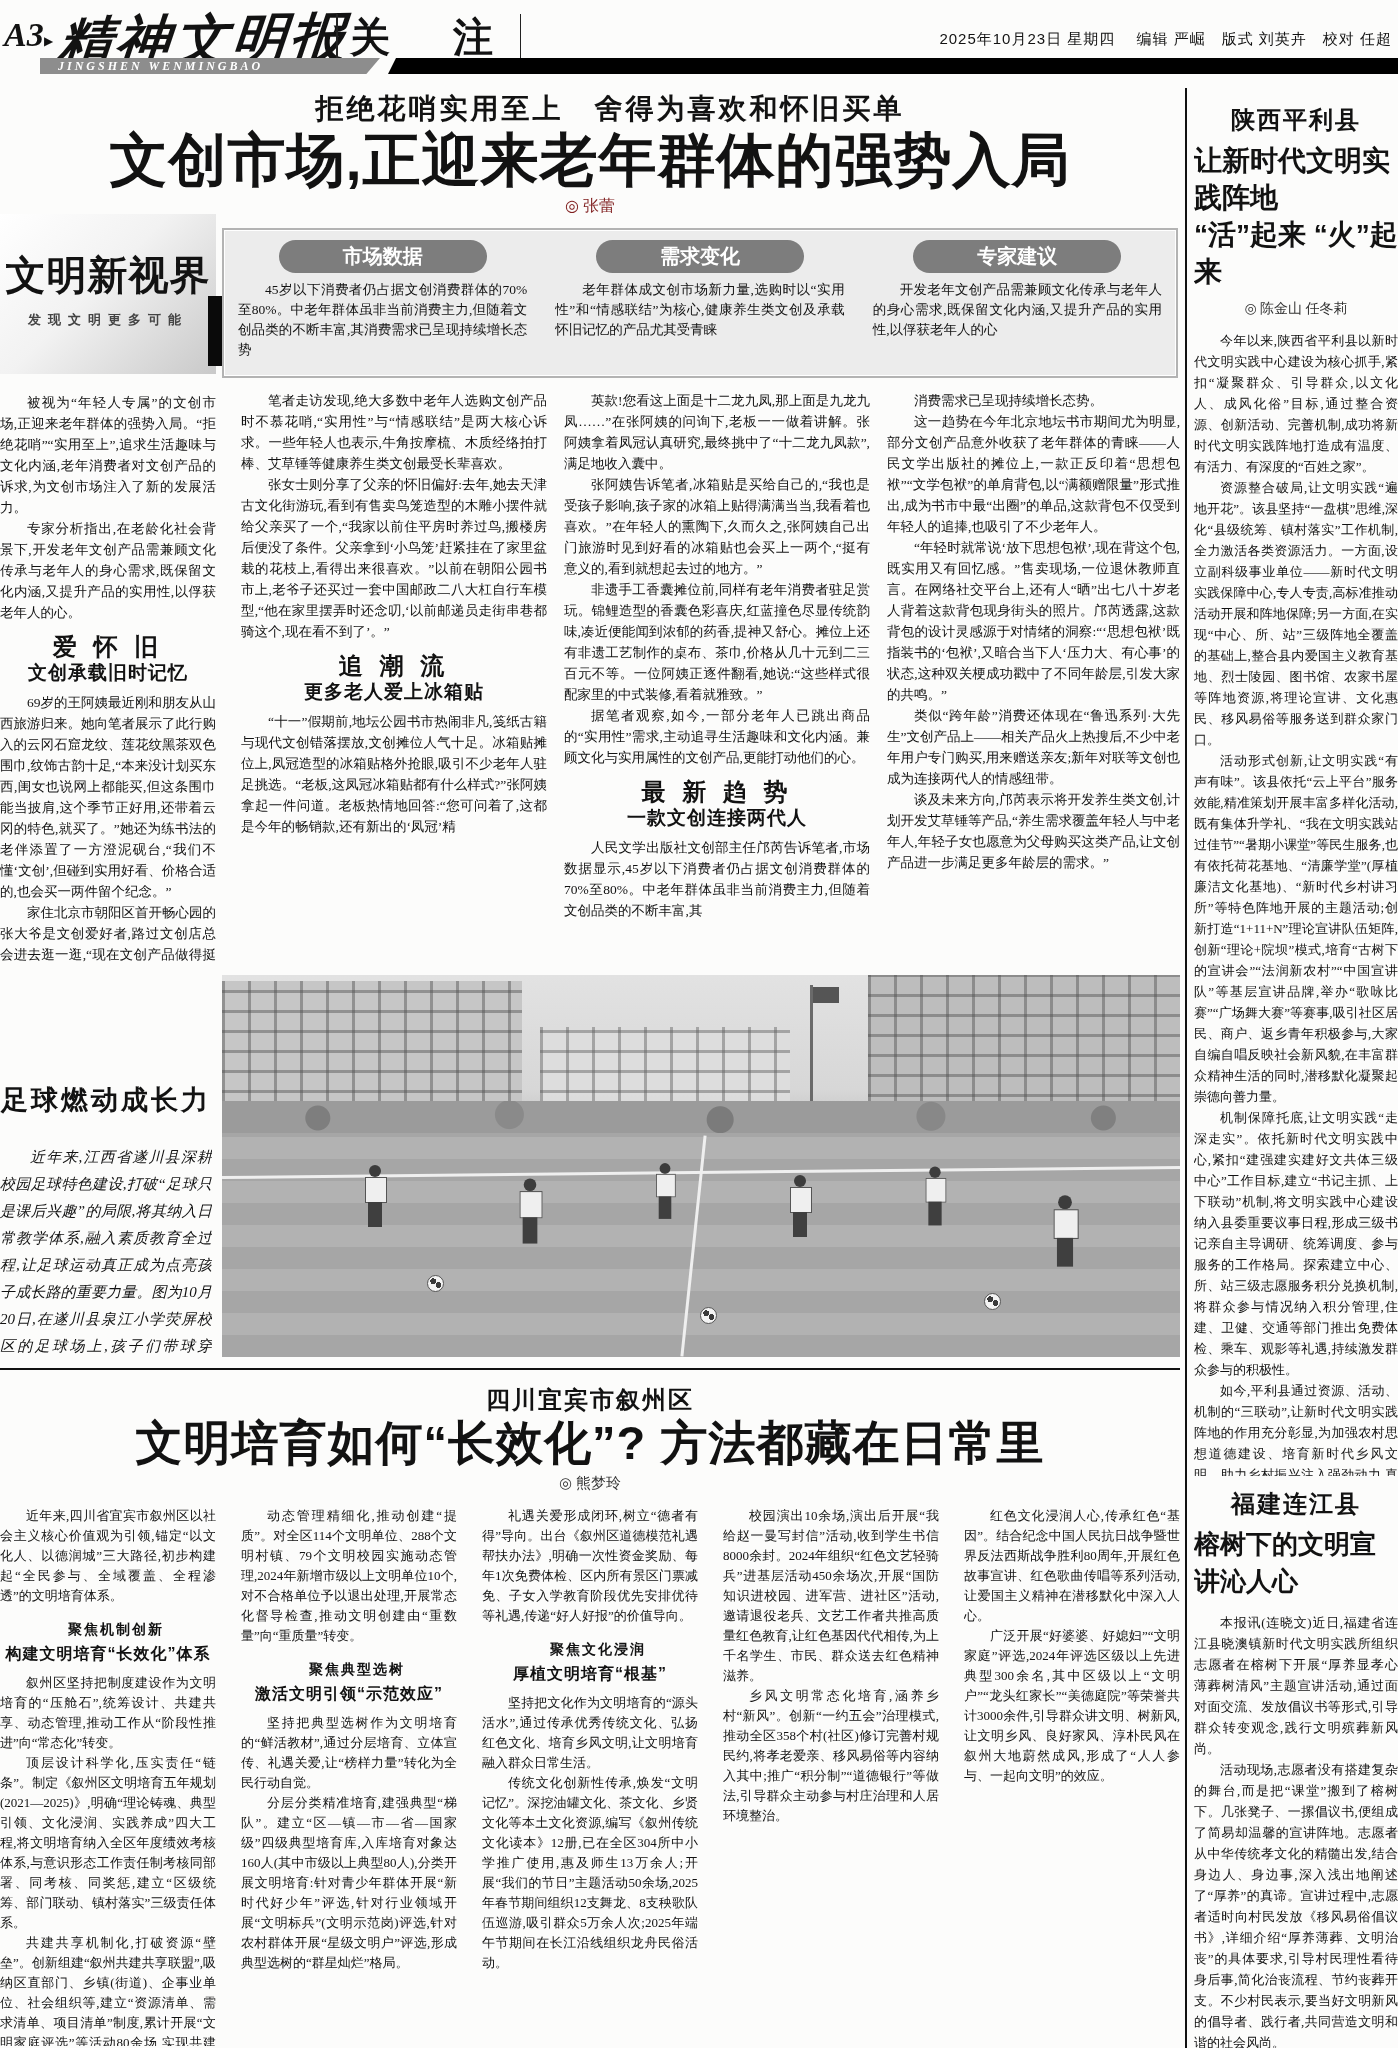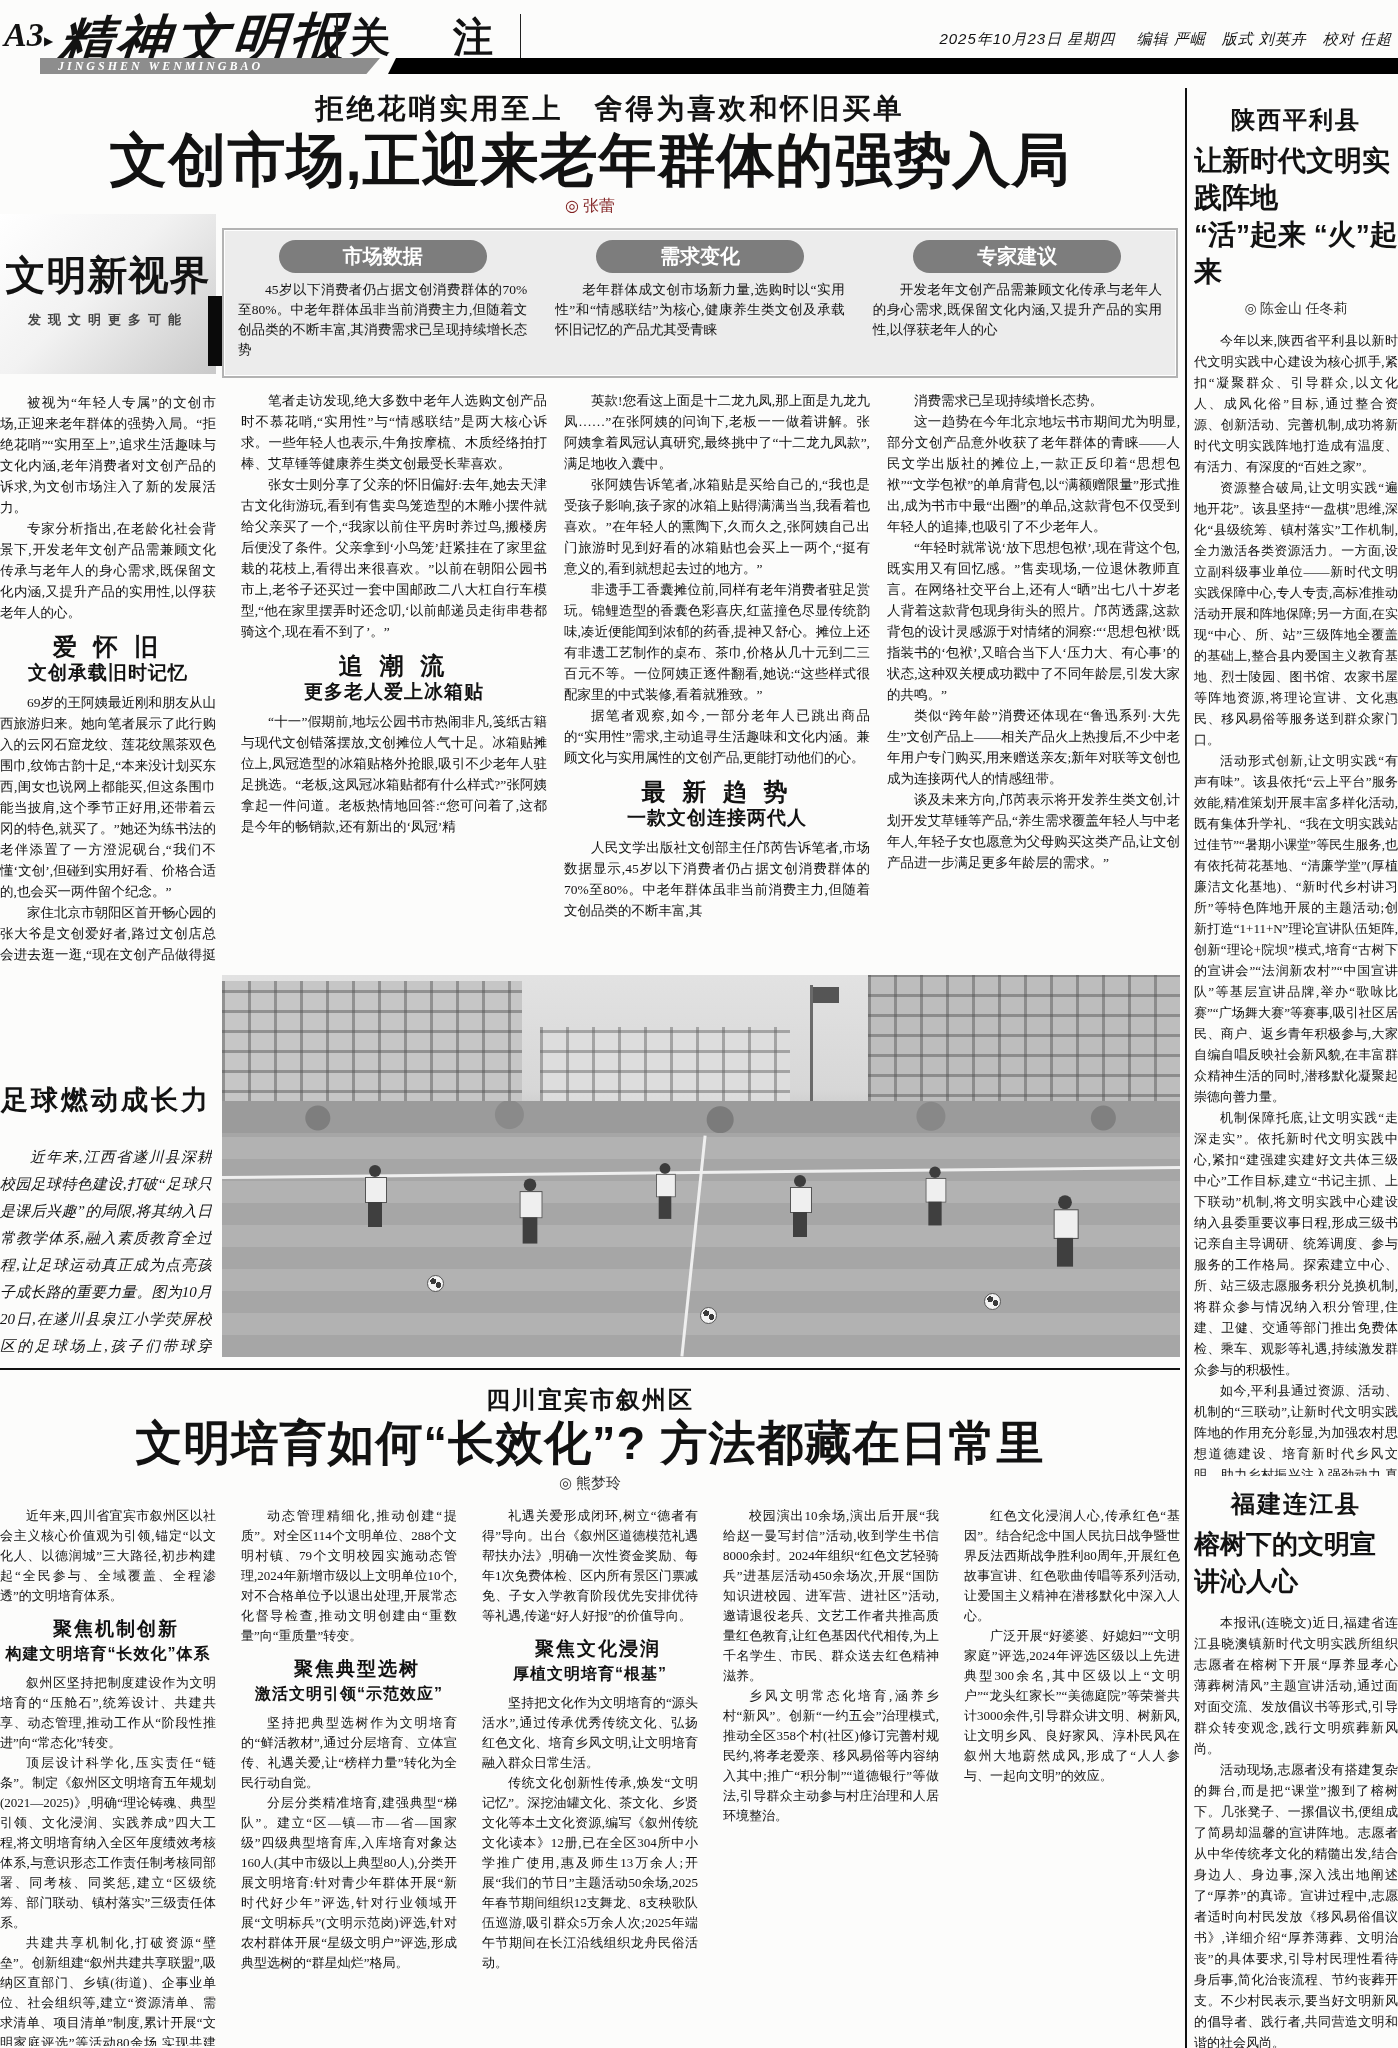--- a/index.html
+++ b/index.html
@@ -7,21 +7,21 @@
         font-family:"Liberation Serif","DejaVu Serif",serif;overflow:hidden;}
   .sans{font-family:"Liberation Sans","DejaVu Sans",sans-serif;}
 
   
   .pagenum{position:absolute;left:4px;top:16px;font-size:34px;font-weight:bold;font-style:italic;}
   .pagemark{position:absolute;left:44px;top:34px;font-size:12px;}
   .masthead{position:absolute;left:58px;top:4px;font-size:54px;font-weight:900;font-style:italic;
             letter-spacing:4px;transform:skewX(-6deg) rotate(-1deg);font-family:"DejaVu Serif",serif;}
   .vrule{position:absolute;width:2px;background:#222;}
   .section-title{position:absolute;left:350px;top:10px;font-size:40px;font-weight:900;letter-spacing:26px;}
-  .dateline{position:absolute;right:6px;top:30px;font-size:15px;letter-spacing:1px;white-space:nowrap;font-style:italic;}
+  .dateline{position:absolute;right:6px;top:30px;font-size:15px;letter-spacing:1px;white-space:nowrap;}
   .banner-gray{position:absolute;left:40px;top:58px;width:340px;height:16px;background:#8d8d8d;
                clip-path:polygon(0 0,100% 0,96% 100%,0 100%);}
   .banner-gray span{display:block;color:#fff;font-size:12px;font-weight:bold;font-style:italic;
                     letter-spacing:3px;padding-left:18px;line-height:16px;}
   .banner-black{position:absolute;left:388px;top:58px;right:0;height:16px;background:#000;
                 clip-path:polygon(8px 0,100% 0,100% 100%,0 100%);}
 
   
   .kicker{position:absolute;left:40px;top:90px;width:1140px;text-align:center;font-size:28px;
           font-weight:bold;letter-spacing:3px;}
@@ -90,21 +90,21 @@
   .cap-title{text-align:center;font-size:27px;font-weight:900;letter-spacing:3px;font-family:"Liberation Sans",sans-serif;}
   .cap-text{margin-top:26px;font-size:15px;line-height:27px;font-style:italic;text-align:justify;text-indent:2em;}
 
   
   .hdiv{position:absolute;left:0;top:1368px;width:1180px;height:2px;background:#111;}
   .b-kicker{position:absolute;left:0;top:1384px;width:1180px;text-align:center;font-size:24px;font-weight:bold;letter-spacing:2px;}
   .b-headline{position:absolute;left:0;top:1412px;width:1180px;text-align:center;font-size:47px;font-weight:900;letter-spacing:1px;}
   .b-byline{position:absolute;left:0;top:1474px;width:1180px;text-align:center;font-size:15px;color:#333;}
   .bcol{position:absolute;top:1506px;height:540px;width:216px;overflow:hidden;font-size:13px;line-height:20px;}
   #bcol1{left:0;}#bcol2{left:241px;}#bcol3{left:482px;}#bcol4{left:723px;}#bcol5{left:964px;}
-  .bcol .k-h .b-main{font-size:19px;letter-spacing:2px;padding-left:16px;}
+  .bcol .k-h .b-main{font-size:14px;letter-spacing:2px;padding-left:16px;}
   .bcol .k-h .b-sub{font-size:16px;}
 
   
   .vdiv{position:absolute;left:1185px;top:88px;width:2px;height:1960px;background:#111;}
   .rrail{position:absolute;left:1194px;width:204px;overflow:hidden;}
   .r-kicker{text-align:center;font-size:24px;font-weight:bold;letter-spacing:2px;}
   .r-title{text-align:left;font-size:28px;font-weight:900;line-height:37px;margin-top:6px;font-family:"Liberation Sans",sans-serif;}
   .r-byline{text-align:center;font-size:14px;color:#333;margin-top:10px;}
   .r-body{margin-top:12px;font-size:13px;line-height:21px;}
   .rp{margin:0;text-indent:2em;text-align:justify;}

